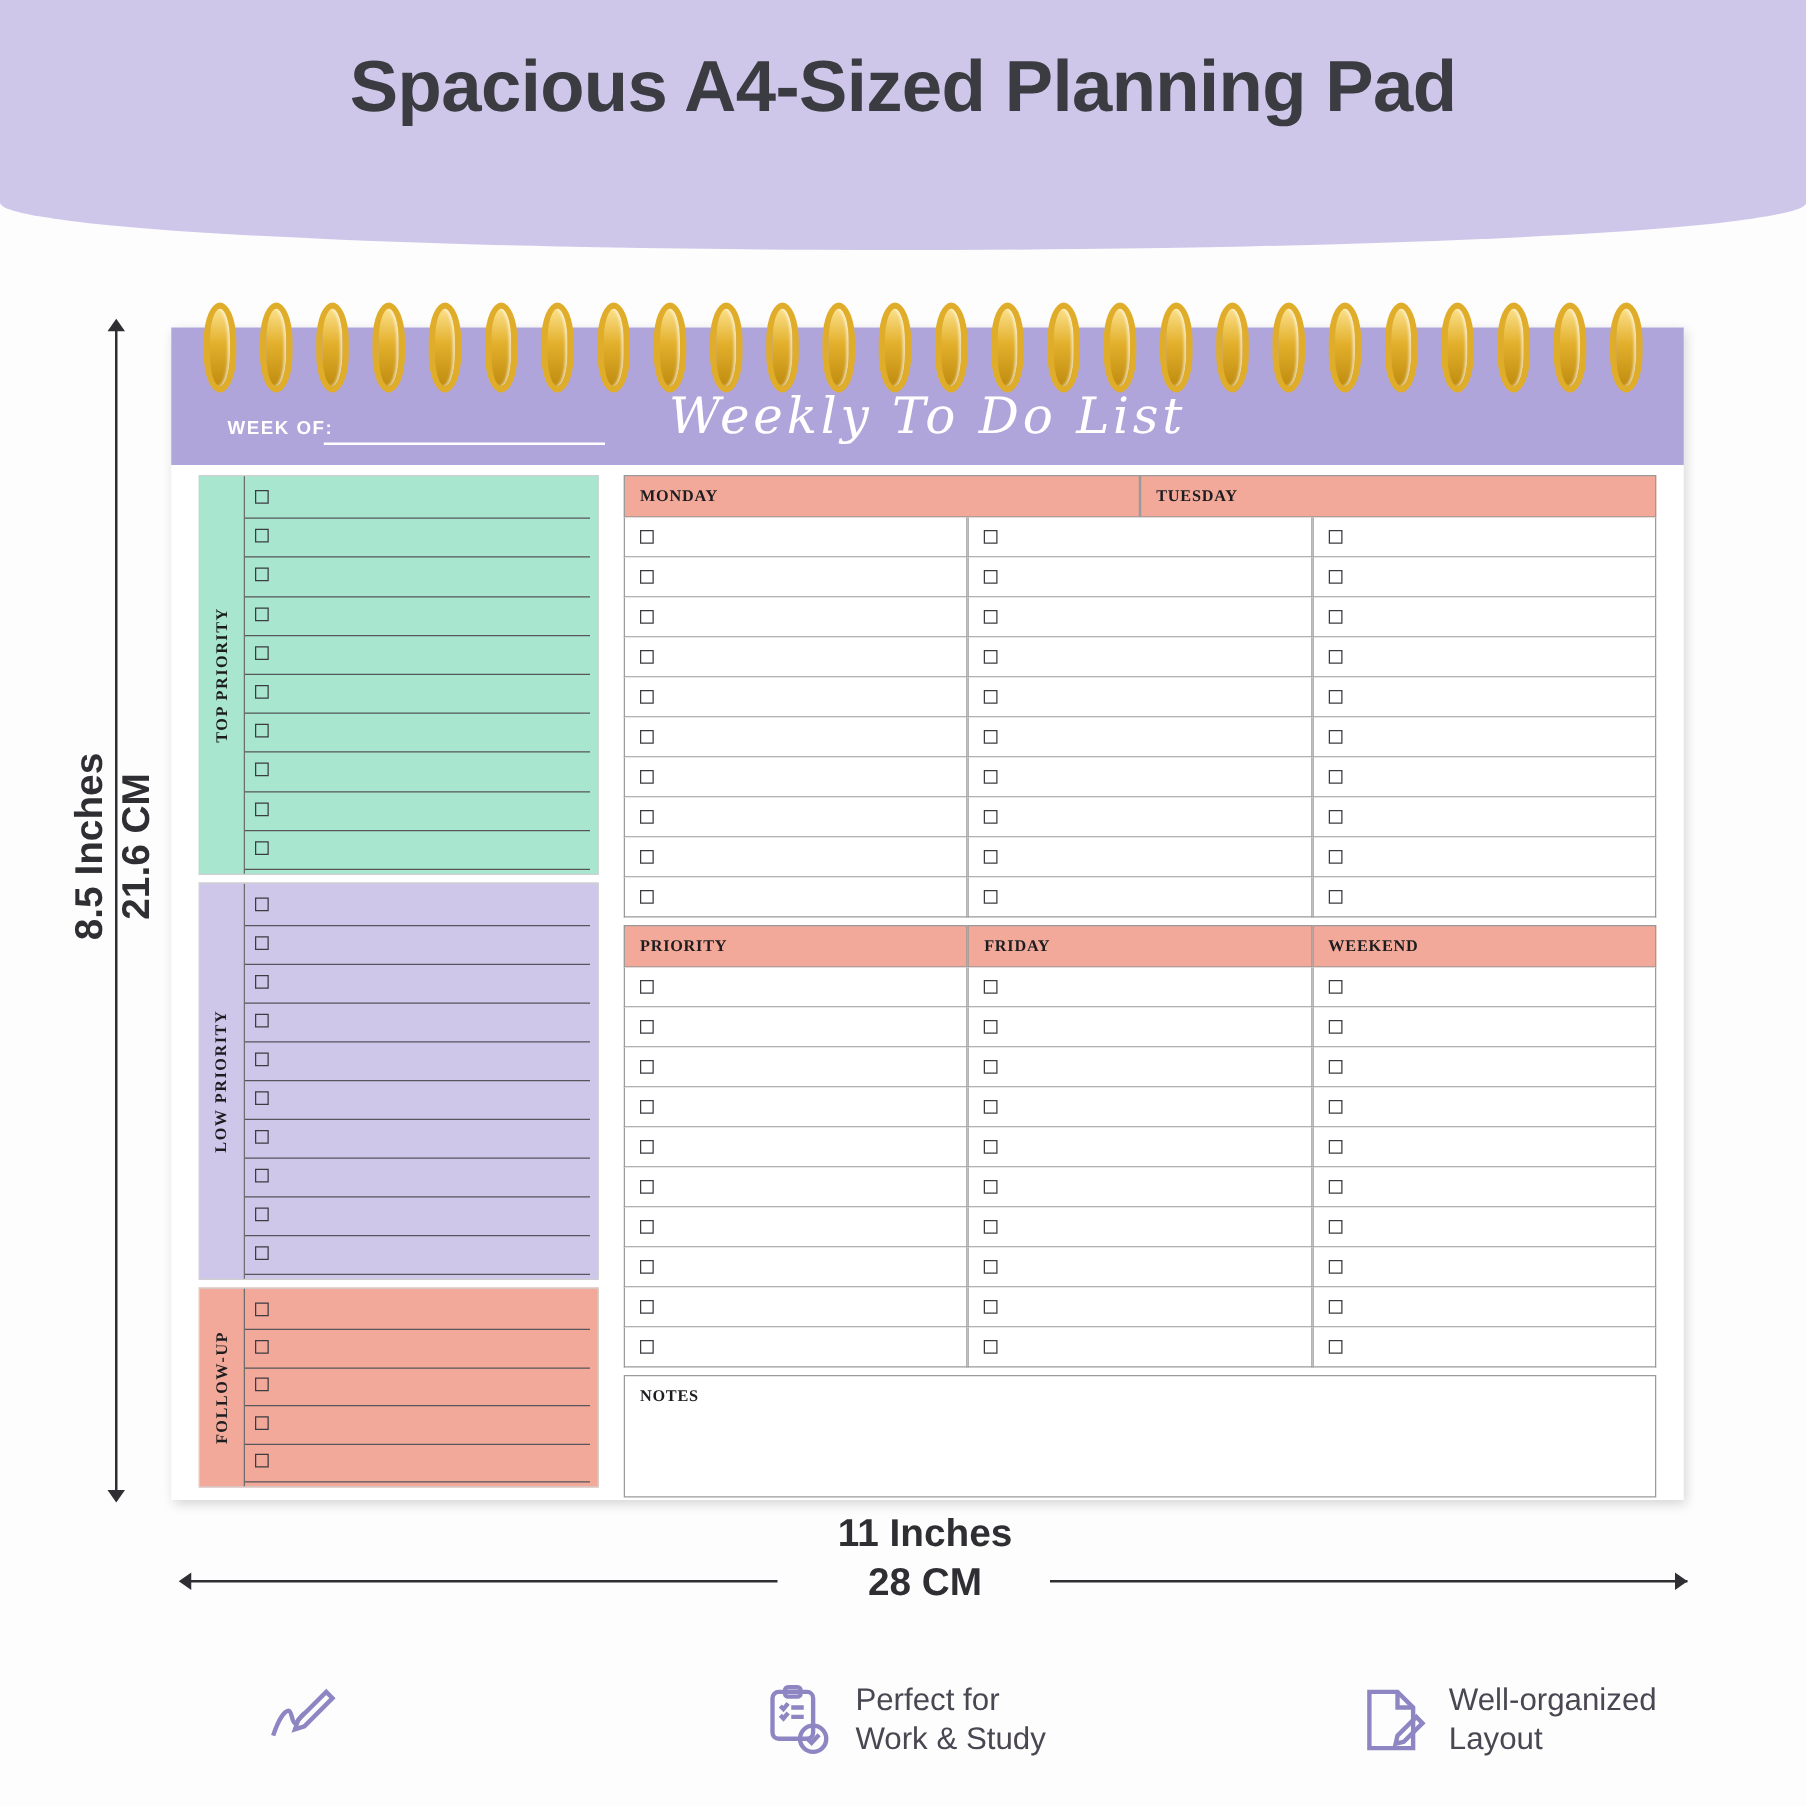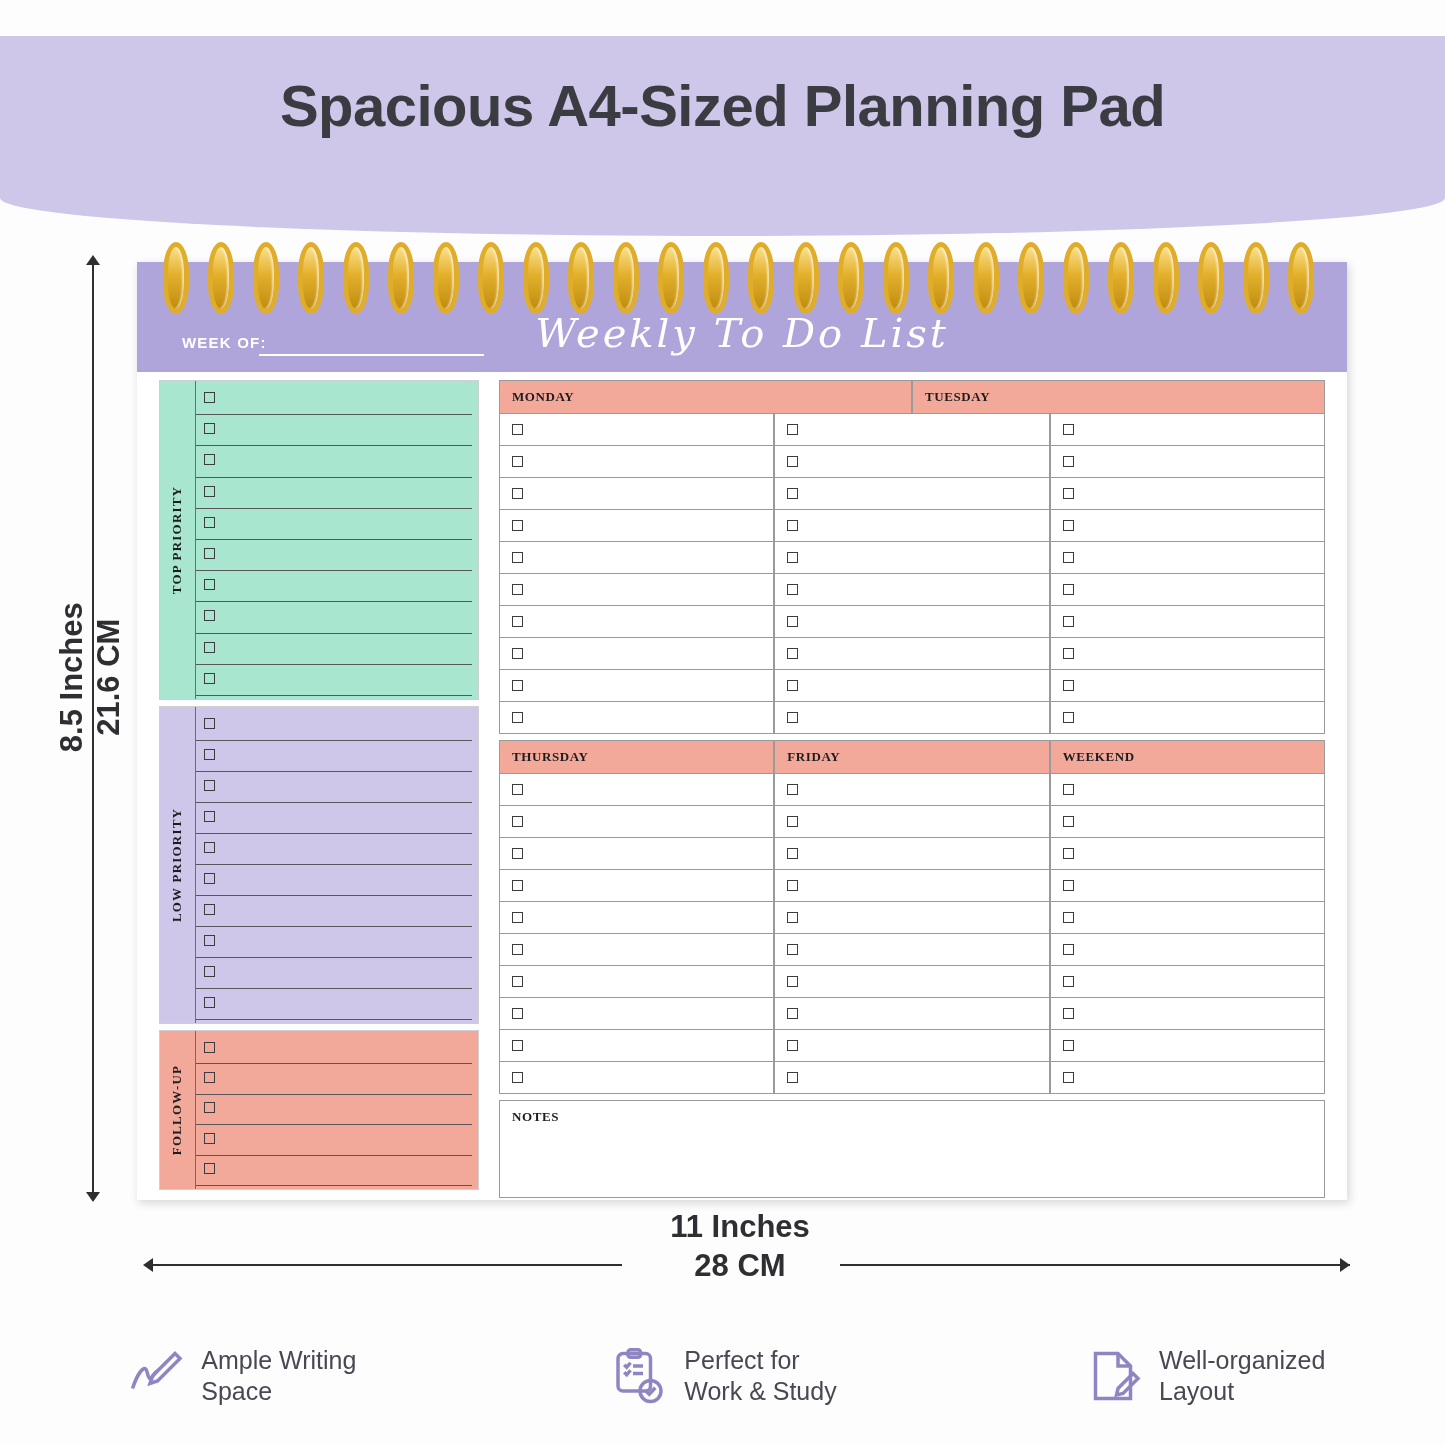--- a/index.html
+++ b/index.html
@@ -12,21 +12,20 @@
     overflow: hidden;
   }
 
   
   .banner {
     position: absolute; left: 0; top: 0;
     width: 1445px; height: 200px;
     background: #cfc7ea;
     border-radius: 0 0 50% 50% / 0 0 38px 38px;
     overflow: hidden;
-    margin-top: 36px;
   }
   .banner-title {
     position: absolute; left: 0; top: 36px; width: 100%;
     text-align: center;
     font-size: 58px; font-weight: bold; color: #3b3b42;
     letter-spacing: -0.5px;
   }
   .banner-sub {
     position: absolute; left: 0; top: 120px; width: 100%;
     text-align: center;
@@ -447,21 +446,21 @@
           </div>
           <div class="day-cell">
             <div class="cbox"></div>
           </div>
           <div class="day-cell">
             <div class="cbox"></div>
           </div>
         </div>
         <div style="height: 6px;"></div>
         <div class="day-head-row">
-          <div class="day-head">THURSDAY</div>
+          <div class="day-head">PRIORITY</div>
           <div class="day-head">FRIDAY</div>
           <div class="day-head">WEEKEND</div>
         </div>
         <div class="day-body-row">
           <div class="day-cell">
             <div class="cbox"></div>
           </div>
           <div class="day-cell">
             <div class="cbox"></div>
           </div>
@@ -572,24 +571,20 @@
       </div>
   </div>
 </div>
 
 <div class="features" id="features">
     <div class="feature">
       <div class="ficon"><svg viewBox="0 0 24 24" fill="none" stroke="currentColor" stroke-width="1.4">
           <path d="M3 17c2-6 4-8 5-8s1 4 2 4 2-3 3-3"></path>
           <path d="M20 3l2 2-9 9-3 1 1-3z"></path>
         </svg></div>
-      <div class="ftext">
-        <div>Ample Writing</div>
-        <div>Space</div>
-      </div>
     </div>
     <div class="feature">
       <div class="ficon"><svg viewBox="0 0 24 24" fill="none" stroke="currentColor" stroke-width="1.4">
           <rect x="4" y="3" width="13" height="15" rx="2"></rect>
           <rect x="8" y="1.5" width="5" height="3" rx="1"></rect>
           <line x1="10" y1="8" x2="14" y2="8"></line>
           <line x1="10" y1="11" x2="14" y2="11"></line>
           <path d="M6.5 7.5l1 1 1.5-1.8"></path>
           <path d="M6.5 10.5l1 1 1.5-1.8"></path>
           <circle cx="17" cy="18" r="4.2"></circle>

